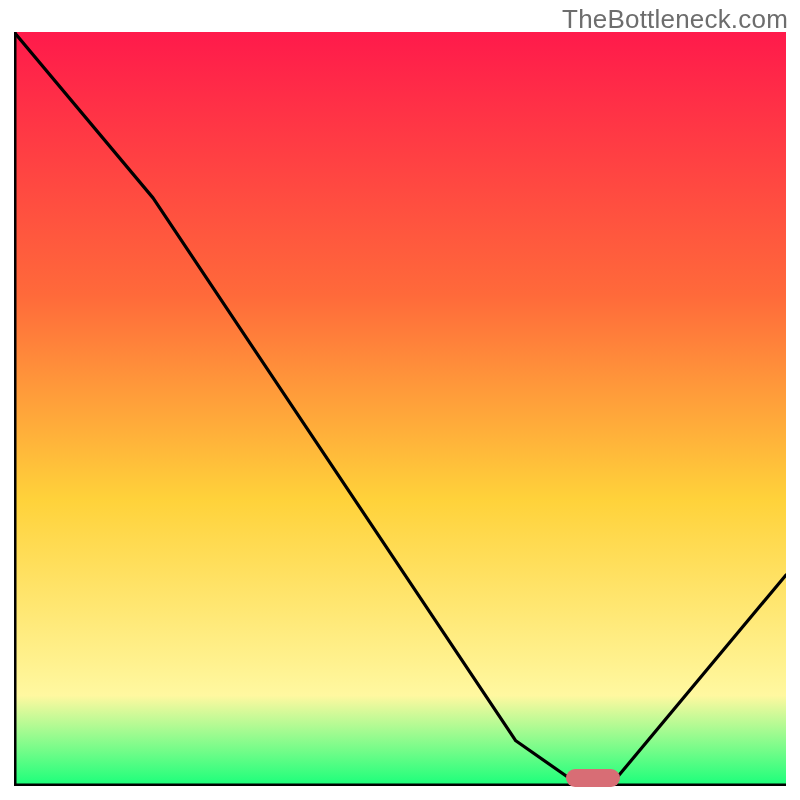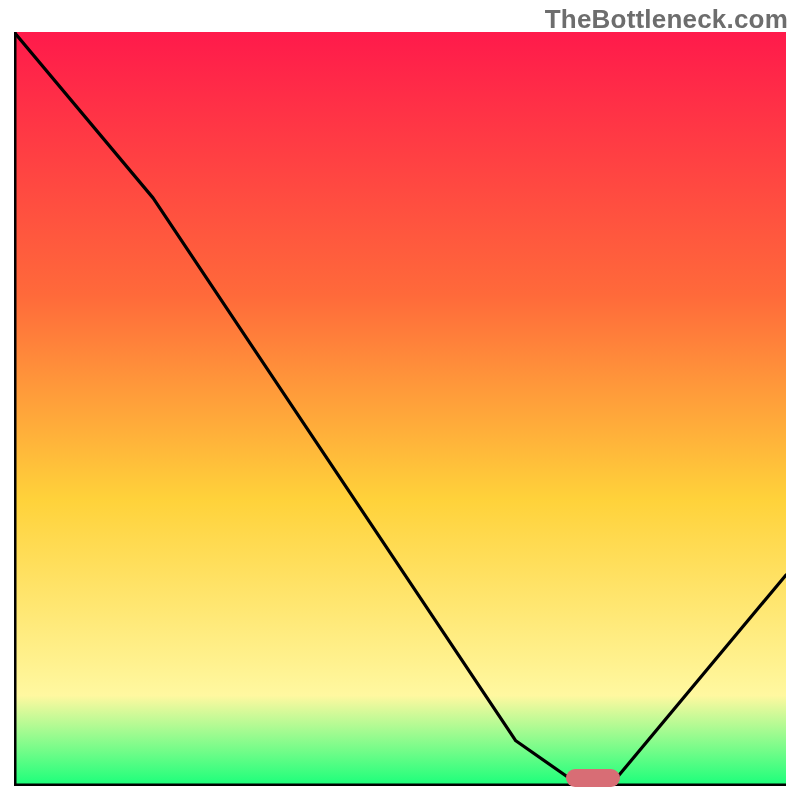--- a/index.html
+++ b/index.html
@@ -9,21 +9,21 @@
     width: 800px;
     height: 800px;
     background: #fff;
   }
   .watermark {
     position: absolute;
     top: 4px;
     right: 12px;
     font-family: Arial, Helvetica, sans-serif;
     font-size: 26px;
-    font-weight: bold;
+    font-weight: normal;
     color: #6d6d6d;
     letter-spacing: 0.2px;
   }
   .plot {
     position: absolute;
     left: 14px;
     top: 32px;
     width: 772px;
     height: 754px;
   }

